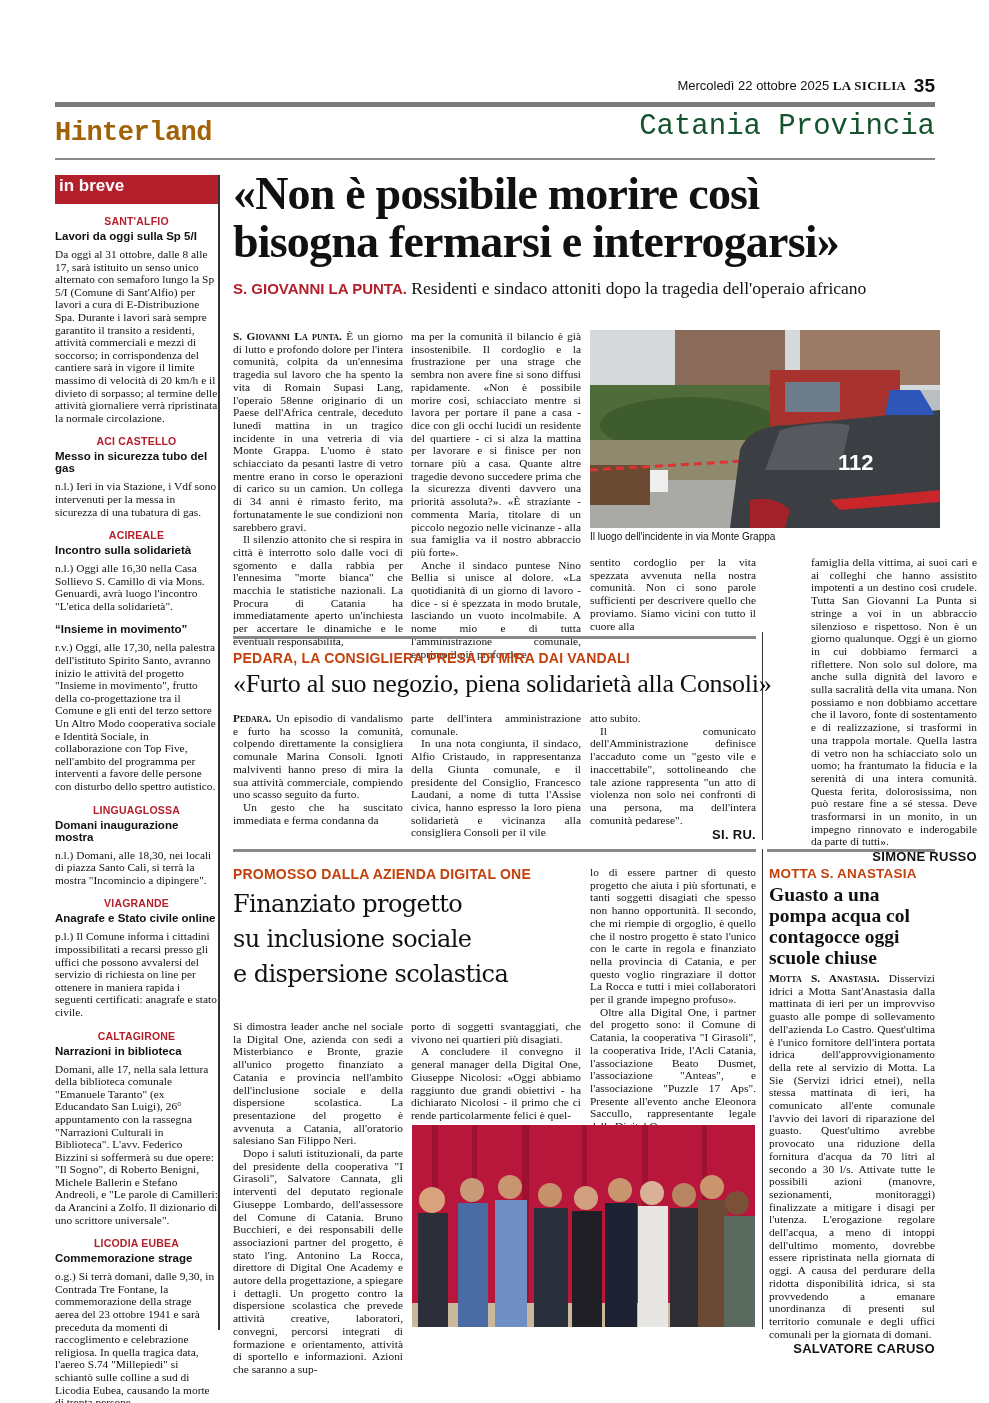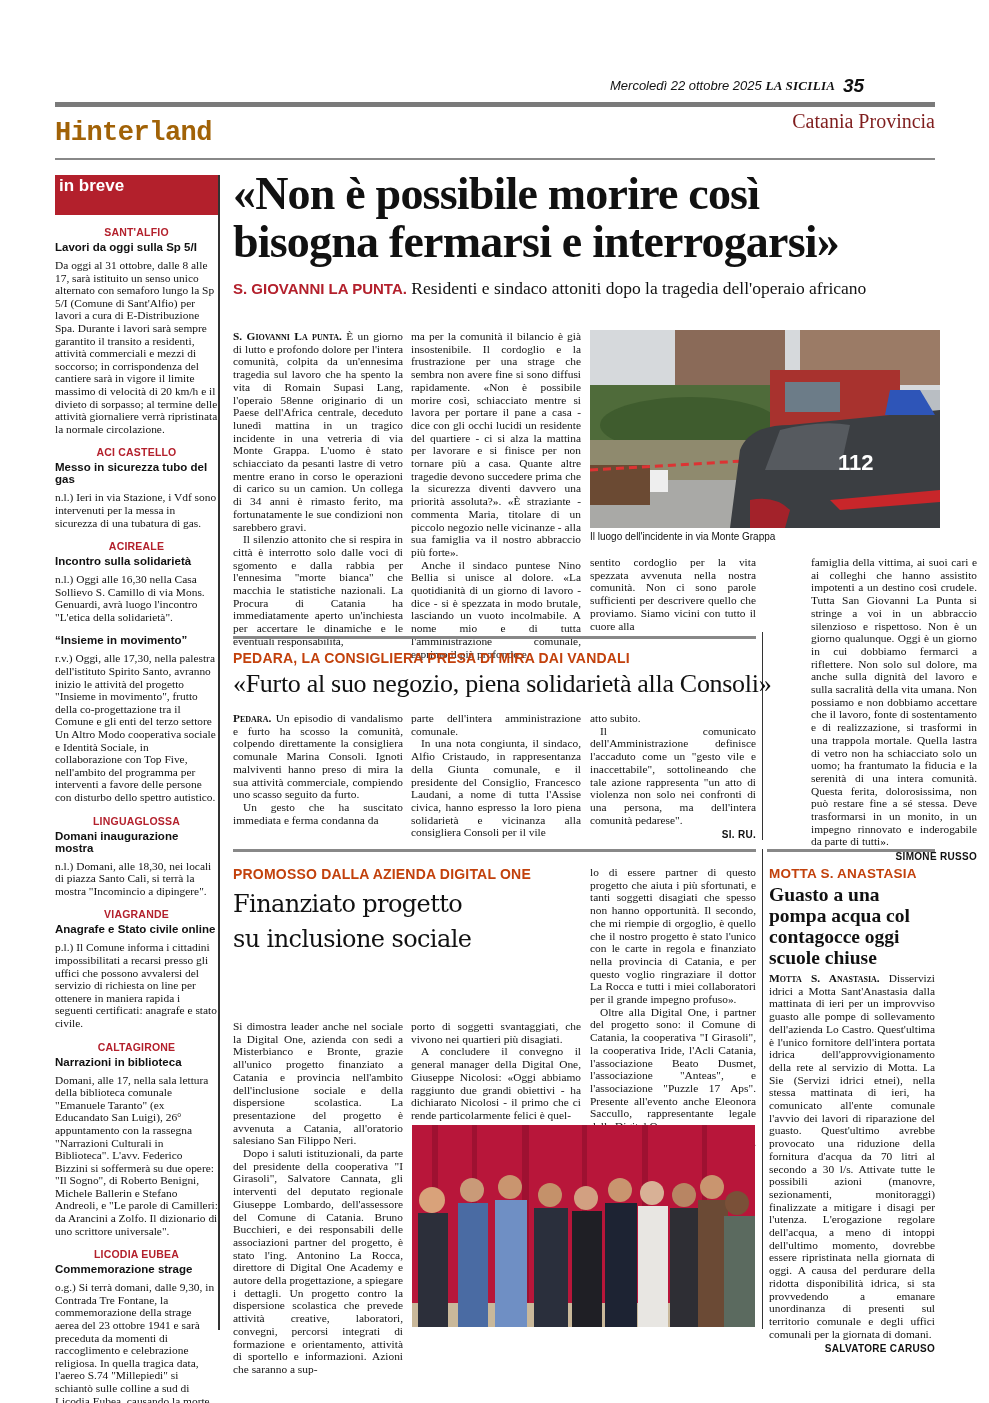--- a/index.html
+++ b/index.html
@@ -1,42 +1,42 @@
 <!DOCTYPE html>
 <html><head>
 <meta charset="utf-8">
 <style>
   * { box-sizing: border-box; margin: 0; padding: 0; }
   body { width: 989px; height: 1403px; background: #fff; position: relative; overflow: hidden; font-family: "DejaVu Serif", serif; color: #111; }
   .abs { position: absolute; }
-  .masthead { left: 610px; top: 76px; width: 325px; font-family: "Liberation Sans", sans-serif; font-size: 13px; line-height: 20px; font-style: italic; }
+  .masthead { left: 610px; top: 76px; width: 325px; text-align: right; font-family: "Liberation Sans", sans-serif; font-size: 13px; line-height: 20px; }
   .masthead .paper { font-family: "Liberation Serif", serif; font-weight: bold; font-size: 13px; letter-spacing: 0.3px; }
   .masthead .pageno { font-family: "Liberation Sans", sans-serif; font-weight: bold; font-size: 19px; margin-left: 4px; vertical-align: -2px; }
   .topbar { left: 55px; top: 102px; width: 880px; height: 5px; background: #7a7a7a; }
   .section-left { left: 55px; top: 118px; font-family: Liberation Mono, monospace; font-weight: bold; font-size: 27px; color: #a16207; letter-spacing: -0.5px; }
-  .section-right { right: 54px; top: 110px; font-family: Liberation Serif, serif; font-size: 20px; color: #7f1d1d; }
+  .section-right { right: 54px; top: 110px; font-family: Liberation Mono, monospace; font-size: 29px; color: #14532d; }
   .rule2 { left: 55px; top: 158px; width: 880px; height: 2px; background: #888; }
 
   .brevi { left: 55px; top: 175px; width: 163px; font-family: "Liberation Sans", sans-serif; }
-  .brevi-head { background: #b3202c; color: #fff; font-weight: bold; font-size: 17px; height: 40px; line-height: 22px; padding-left: 4px; }
+  .brevi-head { background: #b3202c; color: #fff; font-weight: bold; font-size: 17px; height: 29px; line-height: 22px; padding-left: 4px; }
   .brevi-border { position: absolute; left: 218px; top: 175px; width: 2px; height: 1155px; background: #333; }
   .brevi-item { margin-top: 11px; }
   .brevi-loc { color: #b3202c; font-weight: bold; font-size: 10.5px; text-transform: uppercase; letter-spacing: 0.2px; text-align: center; }
   .brevi-title { font-weight: bold; font-size: 11.5px; margin-top: 3px; }
   .brevi-text { font-family: "Liberation Serif", serif; font-size: 11.4px; line-height: 12.6px; margin-top: 6px; }
 
   .main-title { left: 233px; top: 170px; width: 710px; font-family: "Liberation Serif", serif; font-weight: bold; font-size: 46px; line-height: 48px; letter-spacing: -0.8px; }
   .main-sub { left: 233px; top: 278px; width: 710px; font-family: "Liberation Serif", serif; font-size: 17.5px; white-space: nowrap; }
   .main-sub .loc { font-family: "Liberation Sans", sans-serif; font-weight: bold; color: #b3202c; font-size: 15px; }
 
   .col { font-family: "Liberation Serif", serif; font-size: 11.4px; line-height: 12.7px; text-align: justify; hyphens: auto; }
   .col p { text-indent: 10px; }
   .col p.first { text-indent: 0; }
   .smallcaps { font-variant: small-caps; font-weight: bold; }
-  .sig { font-family: "Liberation Sans", sans-serif; font-weight: bold; font-size: 10px; text-align: right; letter-spacing: 0.3px; }
+  .sig { font-family: "Liberation Sans", sans-serif; font-weight: bold; font-size: 13px; text-align: right; letter-spacing: 0.3px; }
 
   .photo1 { left: 590px; top: 330px; width: 350px; height: 198px; overflow: hidden; }
   .caption1 { left: 590px; top: 531px; font-family: "Liberation Sans", sans-serif; font-weight: normal; font-size: 10px; }
 
   .rule-mid { left: 233px; top: 636px; width: 523px; height: 3px; background: #888; }
   .vline-right { left: 762px; top: 632px; width: 1px; height: 208px; background: #333; }
   .kicker { font-family: "Liberation Sans", sans-serif; font-weight: bold; color: #c2410c; font-size: 14px; letter-spacing: 0.2px; text-transform: uppercase; }
   .pedara-kicker { left: 233px; top: 650px; }
   .pedara-title { left: 233px; top: 669px; font-family: "Liberation Serif", serif; font-size: 26px; letter-spacing: -0.3px; }
 
@@ -181,20 +181,21 @@
 </div>
 
 <div class="abs rule-bottom"></div>
 <div class="abs rule-bottom2"></div>
 <div class="abs vline-bottom"></div>
 
 <div class="abs kicker digital-kicker">PROMOSSO DALLA AZIENDA DIGITAL ONE</div>
 <div class="abs digital-title">
   <div>Finanziato progetto</div>
   <div>su inclusione sociale</div>
+  <div>e dispersione scolastica</div>
 </div>
 <div class="abs col" style="left:233px; top:1020px; width:170px;">
   <p class="first">Si dimostra leader anche nel sociale la Digital One, azienda con sedi a Misterbianco e Bronte, grazie all'unico progetto finanziato a Catania e provincia nell'ambito dell'inclusione sociale e della dispersione scolastica. La presentazione del progetto è avvenuta a Catania, all'oratorio salesiano San Filippo Neri.</p>
   <p>Dopo i saluti istituzionali, da parte del presidente della cooperativa "I Girasoli", Salvatore Cannata, gli interventi del deputato regionale Giuseppe Lombardo, dell'assessore del Comune di Catania. Bruno Bucchieri, e dei responsabili delle associazioni partner del progetto, è stato l'ing. Antonino La Rocca, direttore di Digital One Academy e autore della progettazione, a spiegare i dettagli. Un progetto contro la dispersione scolastica che prevede attività creative, laboratori, convegni, percorsi integrati di formazione e orientamento, attività di sportello e informazioni. Azioni che saranno a sup-</p>
 </div>
 <div class="abs col" style="left:411px; top:1020px; width:170px;">
   <p class="first">porto di soggetti svantaggiati, che vivono nei quartieri più disagiati.</p>
   <p>A concludere il convegno il general manager della Digital One, Giuseppe Nicolosi: «Oggi abbiamo raggiunto due grandi obiettivi - ha dichiarato Nicolosi - il primo che ci rende particolarmente felici è quel-</p>
 </div>
 <div class="abs col" style="left:590px; top:866px; width:166px;">

